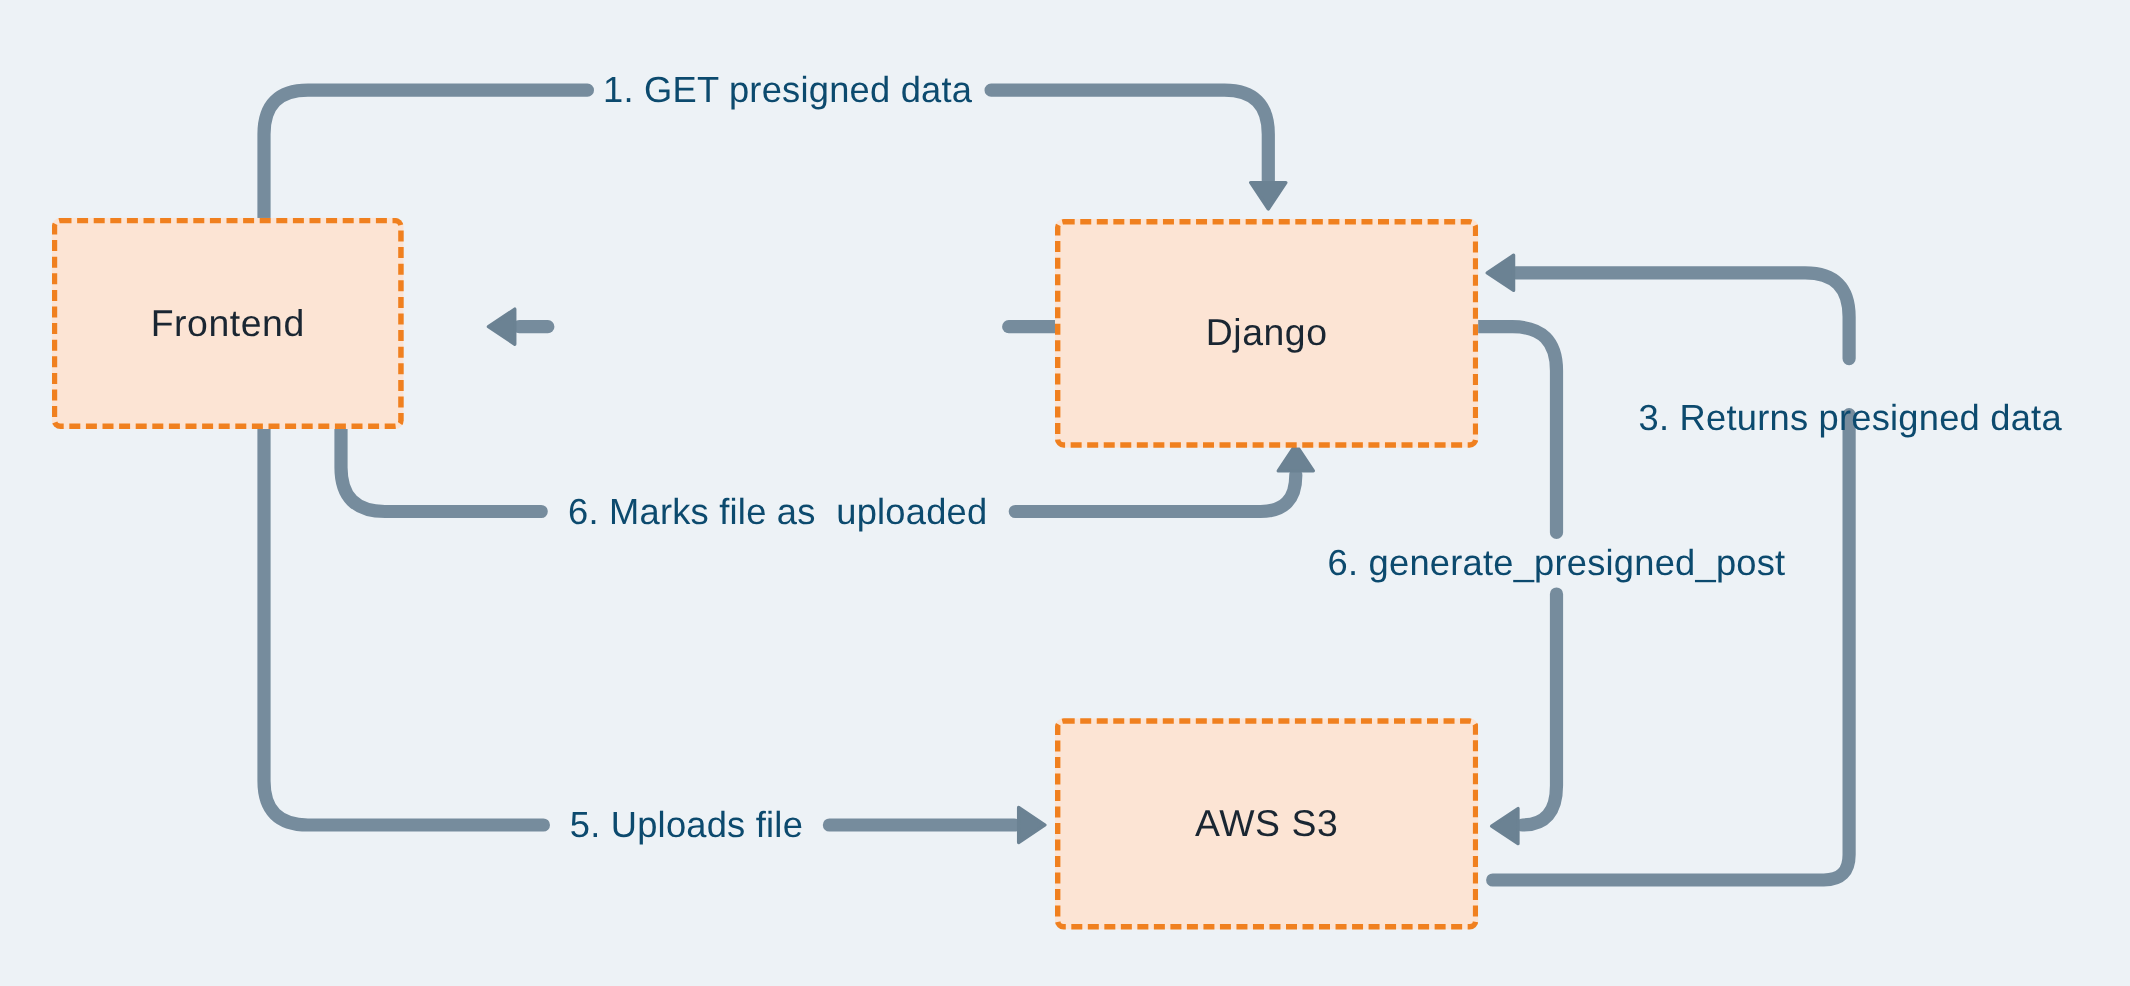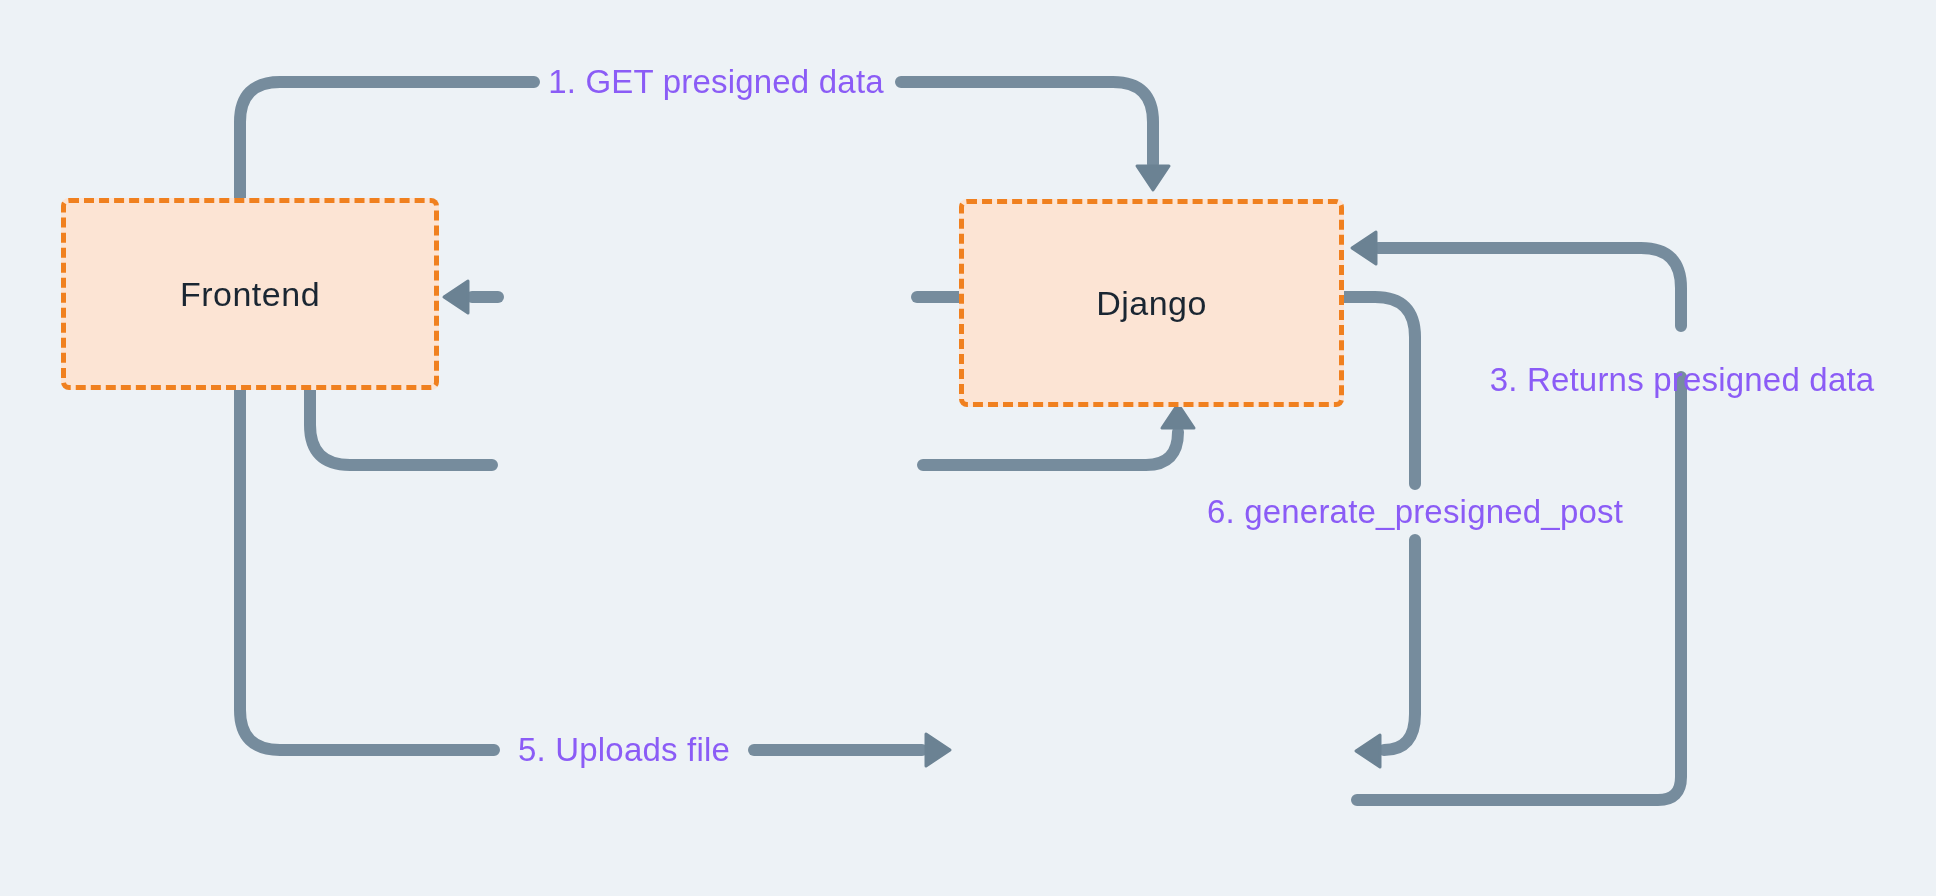--- a/index.html
+++ b/index.html
@@ -9,26 +9,26 @@
     font-family:"Liberation Sans", sans-serif;
   }
   svg.arrows{position:absolute;left:0;top:0;width:1936px;height:896px;}
   path.flow{fill:none;stroke:#768c9d;stroke-width:12;stroke-linecap:round;}
   polygon.head{fill:#6b8293;stroke:#6b8293;stroke-width:3;stroke-linejoin:round;}
   .node{
     position:absolute;display:flex;align-items:center;justify-content:center;
     background:#fce4d4;border:5px dashed #f0801f;border-radius:8px;
     box-sizing:border-box;font-size:34px;color:#1a2632;letter-spacing:0.5px;
   }
-  .node-frontend{left:61px;top:198px;width:378px;height:192px;}
+  .node-frontend{left:47px;top:198px;width:320px;height:192px;}
   .node-django{left:959px;top:199px;width:385px;height:208px;}
   .node-aws{left:959px;top:653px;width:385px;height:192px;}
   .edge-label{
     position:absolute;transform:translate(-50%,-50%);
-    font-size:33px;color:#8b5cf6;white-space:pre;letter-spacing:0.2px;
+    font-size:33px;color:#0c4a6e;white-space:pre;letter-spacing:0.2px;
   }
   .el-1{left:716px;top:82px;}
   .el-4{left:707px;top:297px;}
   .el-6{left:707px;top:465px;}
   .el-2{left:1415px;top:512px;}
   .el-3{left:1682px;top:351px;margin-top:29px;}
   .el-5{left:624px;top:750px;text-align:center;}
 </style>
 </head>
 <body>
@@ -61,19 +61,23 @@
     <path class="flow" d="M 754 750 L 922 750"></path>
     <polygon class="head" points="926,734 926,766 950,750"></polygon>
   </svg>
 
   <div class="node node-frontend">
     <span>Frontend</span>
   </div>
   <div class="node node-django">
     <span>Django</span>
   </div>
+  <div class="node node-aws">
+    <span>AWS S3</span>
+  </div>
 
   <div class="edge-label el-1">1. GET presigned data</div>
   <div class="edge-label el-2">6. generate_presigned_post</div>
   <div class="edge-label el-3">3. Returns presigned data</div>
   <div class="edge-label el-5">5. Uploads file</div>
+  <div class="edge-label el-6">6. Marks file as  uploaded</div>
 
 </div>
 
 </body></html>

